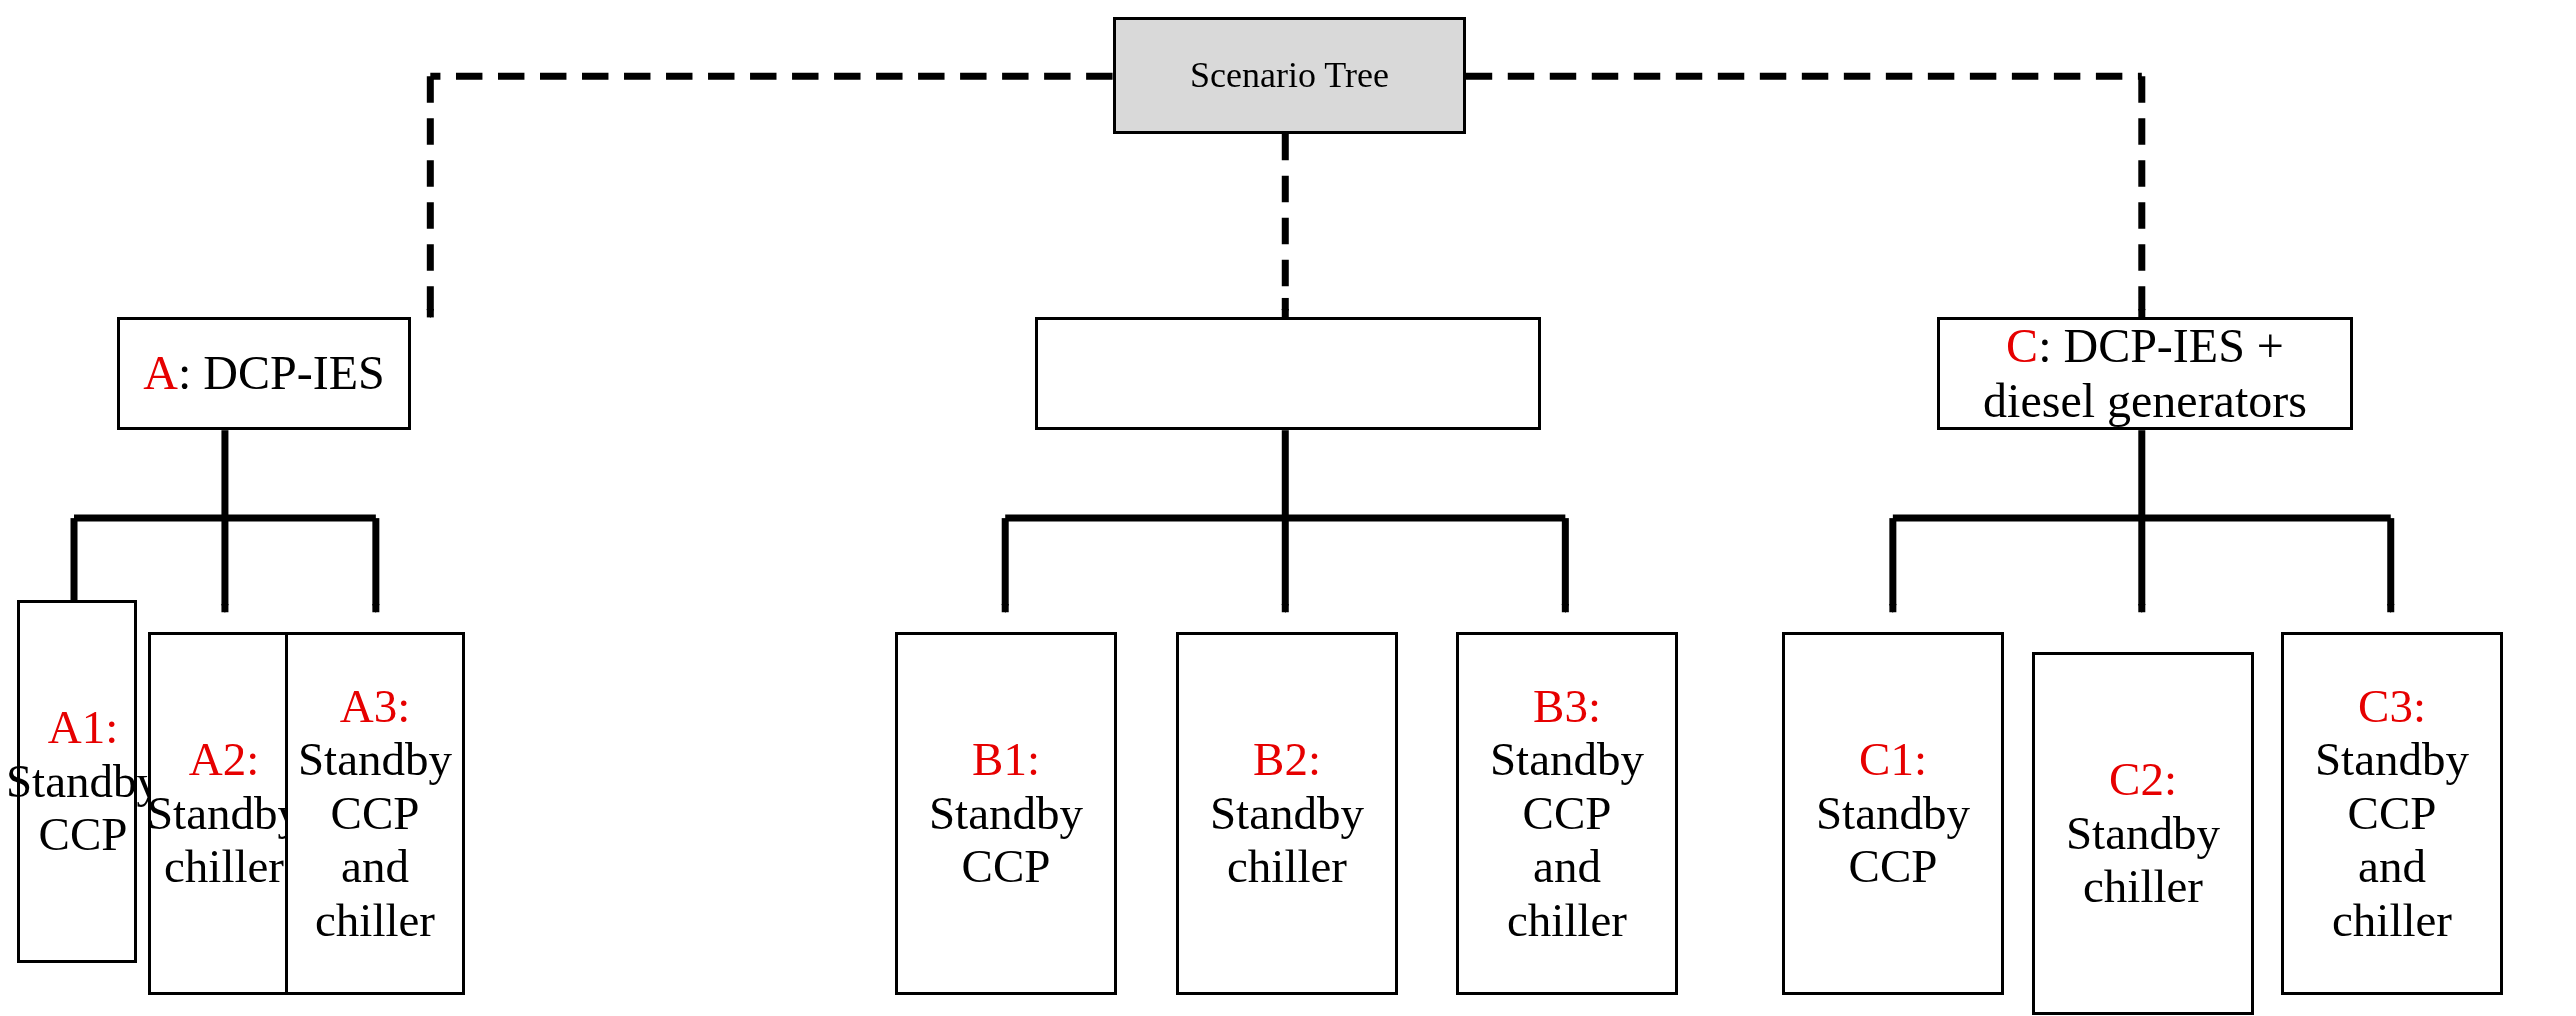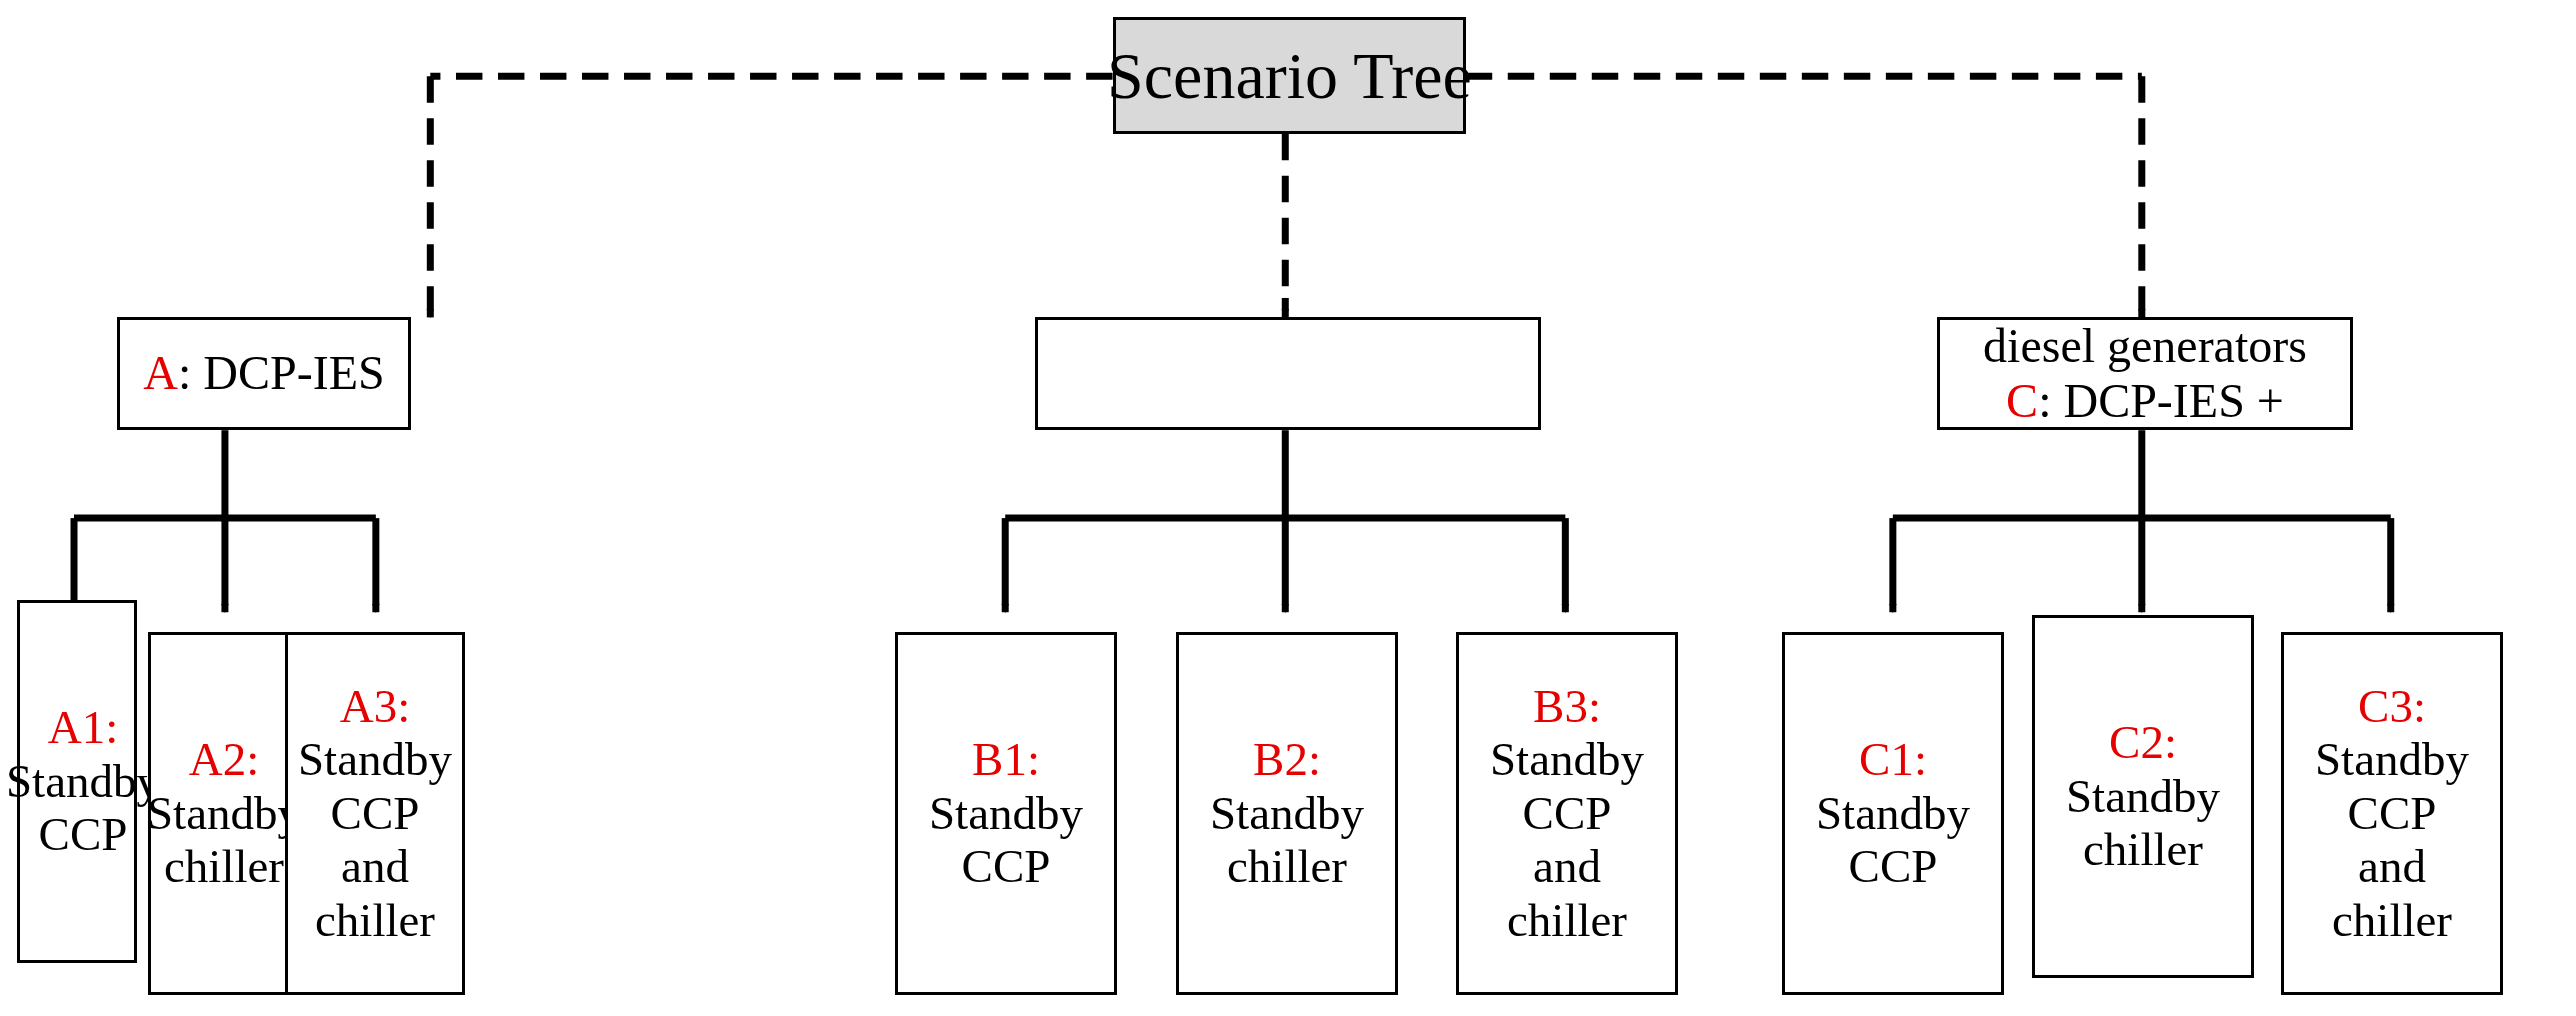--- a/index.html
+++ b/index.html
@@ -41,21 +41,21 @@
   .node.root {
     background: #d9d9d9;
   }
   .node .line {
     display: block;
     white-space: nowrap;
   }
   .tag {
     color: #e60000;
   }
-  .n-root  { font-size: 66px; }
+  .n-root  { font-size: 36px; }
   .n-mid   { font-size: 48px; }
   .n-leaf  { font-size: 47px; }
 </style>
 </head>
 <body>
 
 <div id="diagram-root">
 
   <svg id="wire-layer" viewBox="0 0 3311 1306" width="2576" height="1016" xmlns="http://www.w3.org/2000/svg">
     <defs>
@@ -110,22 +110,22 @@
   </div>
 
   <div class="node n-mid" style="left:117px; top:317px; width:294px; height:113px;">
     <span class="line"><span class="tag">A</span><span>: DCP-IES</span></span>
   </div>
 
   <div class="node n-mid" style="left:1035px; top:317px; width:506px; height:113px;">
   </div>
 
   <div class="node n-mid" style="left:1937px; top:317px; width:416px; height:113px;">
+    <span class="line"><span class="tag">C</span><span>: DCP-IES +</span></span>
     <span class="line">diesel generators</span>
-    <span class="line"><span class="tag">C</span><span>: DCP-IES +</span></span>
   </div>
 
   <div class="node n-leaf" style="left:17px; top:600px; width:120px; height:363px;padding-left:12px;">
     <span class="line tag">A1:</span>
     <span class="line">Standby</span>
     <span class="line">CCP</span>
   </div>
 
   <div class="node n-leaf" style="left:148px; top:632px; width:152px; height:363px;">
     <span class="line tag">A2:</span>
@@ -160,21 +160,21 @@
     <span class="line">and</span>
     <span class="line">chiller</span>
   </div>
 
   <div class="node n-leaf" style="left:1782px; top:632px; width:222px; height:363px;">
     <span class="line tag">C1:</span>
     <span class="line">Standby</span>
     <span class="line">CCP</span>
   </div>
 
-  <div class="node n-leaf" style="left:2032px; top:615px; width:222px; height:363px;">
+  <div class="node n-leaf" style="left:2032px; top:652px; width:222px; height:363px;">
     <span class="line tag">C2:</span>
     <span class="line">Standby</span>
     <span class="line">chiller</span>
   </div>
 
   <div class="node n-leaf" style="left:2281px; top:632px; width:222px; height:363px;">
     <span class="line tag">C3:</span>
     <span class="line">Standby</span>
     <span class="line">CCP</span>
     <span class="line">and</span>

